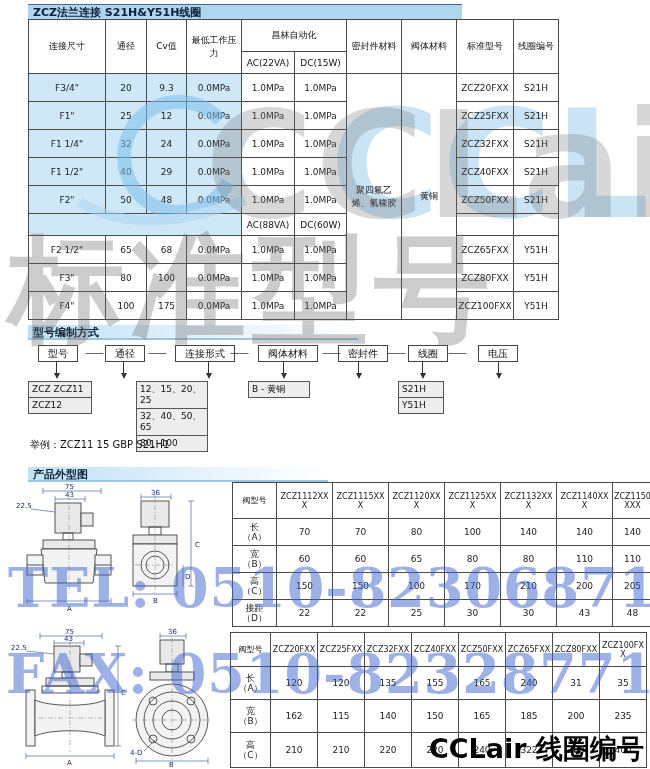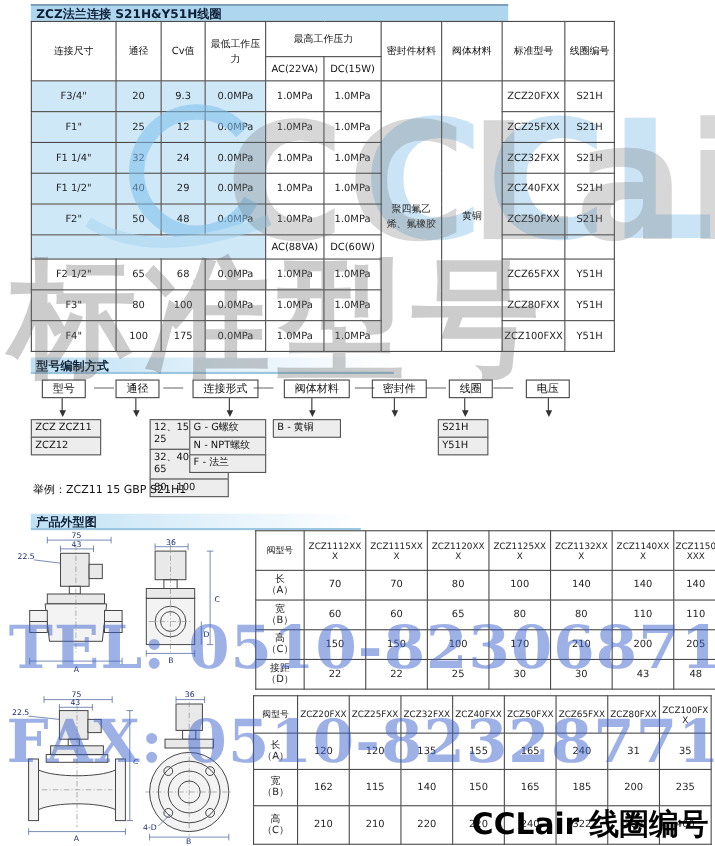--- a/index.html
+++ b/index.html
@@ -85,21 +85,21 @@
       <col style="width:55px">
   <col style="width:57px">
       <col style="width:45px">
     </colgroup>
   <tbody>
       <tr class="hr1">
     <th rowspan="2">连接尺寸</th>
     <th rowspan="2">通径</th>
     <th rowspan="2">Cv值</th>
     <th rowspan="2">最低工作压力</th>
-    <th colspan="2">最高工作压力</th>
+    <th colspan="2">昌林自动化</th>
     <th rowspan="2">密封件材料</th>
     <th rowspan="2">阀体材料</th>
     <th rowspan="2">标准型号</th>
     <th rowspan="2">线圈编号</th>
   </tr>
   <tr class="hr2">
     <th>AC(22VA)</th>
     <th>DC(15W)</th>
   </tr>
   <tr class="dr">
@@ -221,25 +221,20 @@
   <span class="dar" style="left:498px;"></span>
 
   <div class="optcol" style="left:28px;width:64px;">
     <div class="opt">ZCZ ZCZ11</div>
     <div class="opt">ZCZ12</div>
   </div>
   <div class="optcol" style="left:96px;width:72px;padding-left:40px;">
     <div class="opt">12、15、20、25</div>
     <div class="opt">32、40、50、65</div>
     <div class="opt">80、100</div>
-  </div>
-  <div class="optcol" style="left:172px;width:70px;">
-    <div class="opt">G - G螺纹</div>
-    <div class="opt">N - NPT螺纹</div>
-    <div class="opt">F - 法兰</div>
   </div>
   <div class="optcol" style="left:248px;width:62px;">
     <div class="opt">B - 黄铜</div>
   </div>
   <div class="optcol" style="left:398px;width:46px;">
     <div class="opt">S21H</div>
     <div class="opt">Y51H</div>
   </div>
 
   <div class="example">举例：ZCZ11 15 GBP S21H1</div>

